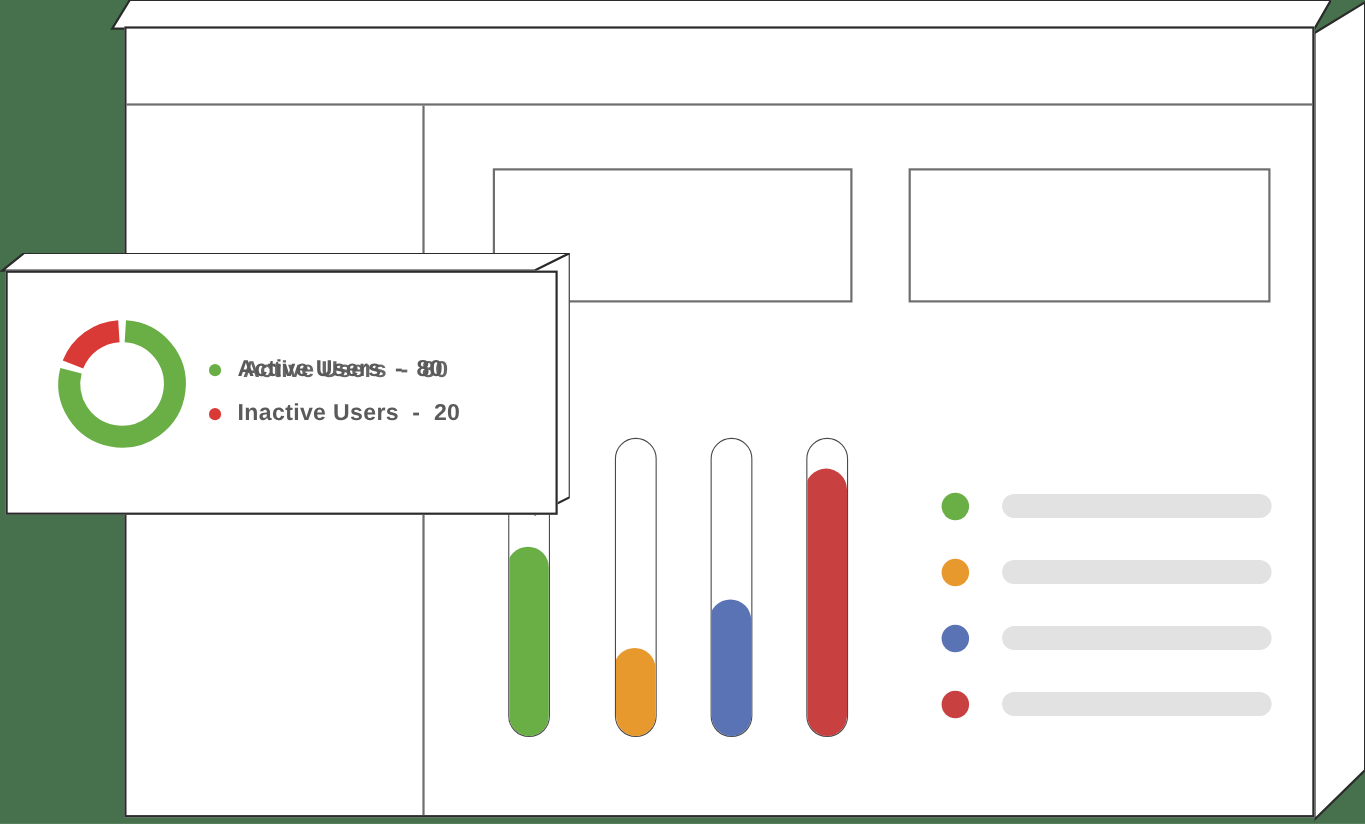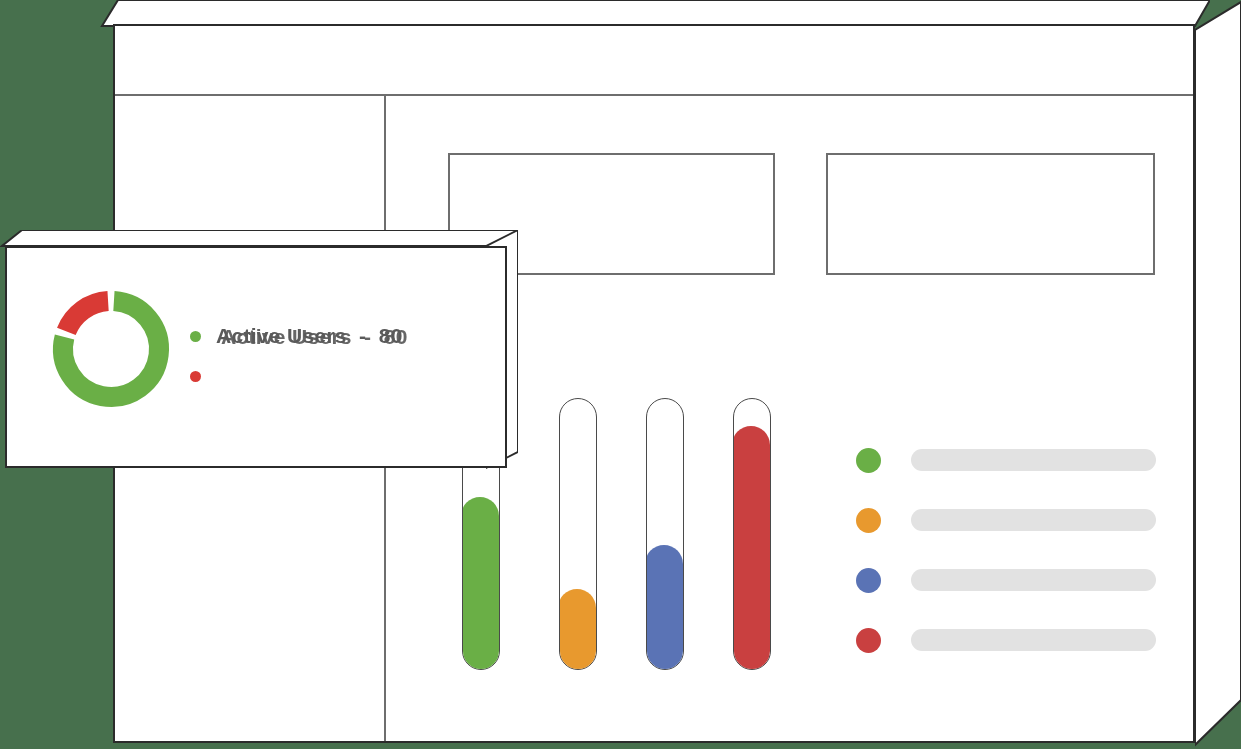--- a/index.html
+++ b/index.html
@@ -148,16 +148,17 @@
       </svg>
   </div>
 
   <div class="legend-block">
     <div class="lg-row">
       <span class="lg-dot" style="background: rgb(106, 175, 70);"></span>
       <span class="lg-text">Active Users  -  80<span class="ghost">Active Users  -  80</span></span>
     </div>
     <div class="lg-row">
       <span class="lg-dot" style="background: rgb(217, 58, 53);"></span>
+      <span class="lg-text">Inactive Users  -  20</span>
     </div>
   </div>
 
 </div>
 
 </body></html>

